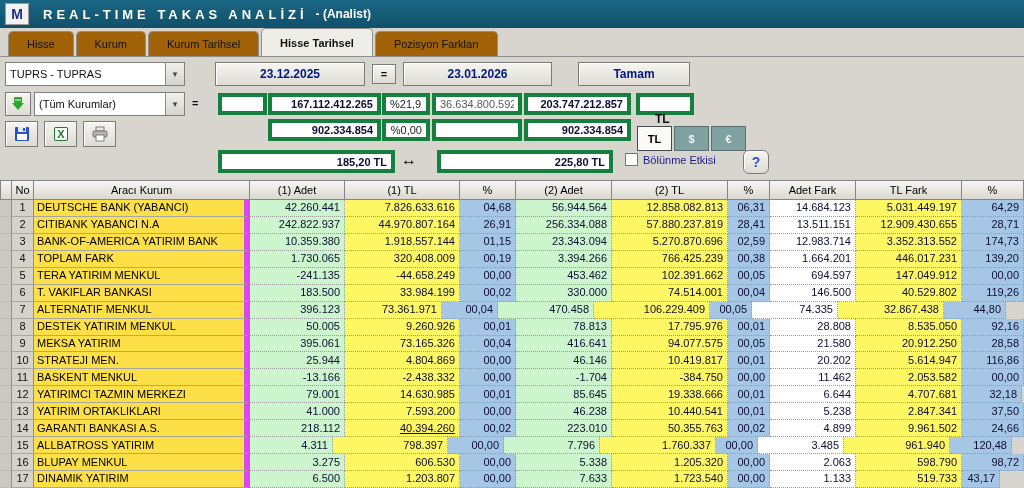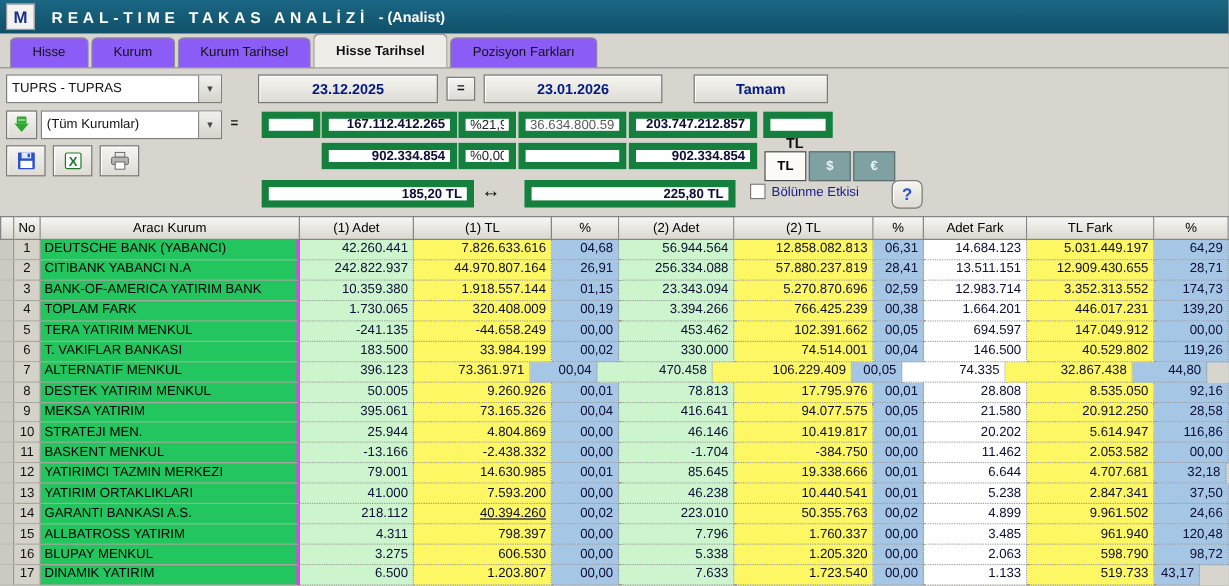--- a/index.html
+++ b/index.html
@@ -12,49 +12,49 @@
   .titlebar{position:absolute;left:0;top:0;width:1024px;height:28px;
     background:linear-gradient(#1a6784,#11506a);display:flex;align-items:center;border-bottom:1px solid #0b3c50;}
   .appicon{width:22px;height:20px;margin-left:5px;background:#f2f2f2;border:1px solid #9a9a9a;
     display:flex;align-items:center;justify-content:center;font-weight:bold;color:#1c2f86;font-size:14px;}
   .title-main{margin-left:14px;color:#fff;font-weight:bold;font-size:13px;letter-spacing:4px;white-space:nowrap;}
   .title-sub{margin-left:8px;color:#fff;font-weight:bold;font-size:12px;letter-spacing:0;}
   
   .tabs{position:absolute;left:0;top:28px;width:1024px;height:29px;display:flex;align-items:flex-end;
     padding-left:8px;border-bottom:1px solid #8f8f8f;box-sizing:border-box;background:#d8d5cf;}
   .tab{height:24px;display:flex;align-items:center;justify-content:center;padding:0 18px;
-    background:#8b5cf6;border:1px solid #8f8f8f;border-bottom:none;border-radius:5px 5px 0 0;
+    background:#a16207;border:1px solid #8f8f8f;border-bottom:none;border-radius:5px 5px 0 0;
     margin-right:2px;cursor:default;color:#111;position:relative;}
   .tab.active{background:#efede7;font-weight:bold;height:27px;z-index:2;}
   
   .btn3d{background:linear-gradient(#f6f5f1,#dedbd4);border:1px solid #7b7b7b;
     box-shadow:inset 1px 1px 0 #ffffff;display:flex;align-items:center;justify-content:center;box-sizing:border-box;}
   .dropdown{position:absolute;background:#fff;border:1px solid #7f7f7f;display:flex;align-items:center;box-sizing:border-box;}
   .dropdown .dd-text{flex:1;padding-left:4px;white-space:nowrap;overflow:hidden;}
   .dd-btn{width:18px;height:100%;background:linear-gradient(#f2f1ed,#d6d3cc);border-left:1px solid #8a8a8a;
     display:flex;align-items:center;justify-content:center;color:#444;font-size:9px;}
-  .field{position:absolute;background:#fff;border:6px solid #15803d;box-sizing:border-box;
+  .field{position:absolute;background:#fff;border:4px solid #15803d;box-sizing:border-box;
     font-family:"Liberation Sans",sans-serif;font-size:11px;padding:0 4px;outline:none;}
   .field.num{text-align:right;font-weight:bold;color:#0d0d35;}
   .field.pct{text-align:right;font-weight:normal;color:#222;}
   .field.dim{text-align:right;font-weight:normal;color:#5a5a5a;}
   .lbl{position:absolute;color:#111;}
   
   #grid{position:absolute;left:0;top:180px;width:1024px;height:308px;background:#d8d5cf;}
   .hrow,.brow{display:flex;width:1024px;box-sizing:border-box;}
   .hrow{height:20px;}
   .hcell{background:linear-gradient(#f7f6f3,#dbd8d1);border:1px solid #858585;border-left:none;
     display:flex;align-items:center;justify-content:center;box-sizing:border-box;color:#000;}
   .hcell:first-child{border-left:1px solid #858585;}
   .brow{height:16.94px;}
   .bcell{box-sizing:border-box;display:flex;align-items:center;overflow:hidden;white-space:nowrap;
     border-right:1px dotted #9a9a9a;border-bottom:1px dotted #9a9a9a;line-height:15px;}
   .c-gut{background:#ccc9c2;border-right:1px solid #8f8f8f;border-bottom:1px solid #bdbab3;}
   .c-no{background:#d5d2ca;justify-content:center;border-right:1px solid #8f8f8f;border-bottom:1px solid #a9a69f;}
-  .c-name{background:#22c55e;padding-left:3px;border-right:3px solid #d946ef;border-bottom:1px solid #a9a69f;color:#000;}
+  .c-name{background:#fde047;padding-left:3px;border-right:6px solid #d946ef;border-bottom:1px solid #a9a69f;color:#000;}
   .c-green{background:#cdf5cd;}
   .c-yellow{background:#fcf762;}
   .c-blue{background:#a6c6e6;}
   .c-white{background:#ffffff;color:#1818cf;}
   .num-r{justify-content:flex-end;padding-right:4px;color:#0d0d35;}
   
   .curbtn{position:absolute;height:25px;display:flex;align-items:center;justify-content:center;
     font-weight:bold;box-sizing:border-box;border:1px solid #5c6f6f;}
   .cur-on{background:#fbfaf6;color:#000;border:1px solid #4a4a4a;}
   .cur-off{background:#7fa1a1;color:#e9f4f4;}
@@ -370,21 +370,21 @@
           <div class="bcell c-yellow num-r" style="width: 116px;">50.355.763</div>
           <div class="bcell c-blue num-r" style="width: 42px;">00,02</div>
           <div class="bcell c-white num-r" style="width: 86px;">4.899</div>
           <div class="bcell c-yellow num-r" style="width: 106px;">9.961.502</div>
           <div class="bcell c-blue num-r" style="width: 62px;">24,66</div>
         </div>
         <div class="brow">
           <div class="bcell c-gut" style="width: 12px;"></div>
           <div class="bcell c-no" style="width: 22px;">15</div>
           <div class="bcell c-name" style="width: 216px;">ALLBATROSS YATIRIM</div>
-          <div class="bcell c-green num-r" style="width: 95px;">4.311</div>
+          <div class="bcell c-green num-r" style="width: 83px;">4.311</div>
           <div class="bcell c-yellow num-r" style="width: 115px;">798.397</div>
           <div class="bcell c-blue num-r" style="width: 56px;">00,00</div>
           <div class="bcell c-green num-r" style="width: 96px;">7.796</div>
           <div class="bcell c-yellow num-r" style="width: 116px;">1.760.337</div>
           <div class="bcell c-blue num-r" style="width: 42px;">00,00</div>
           <div class="bcell c-white num-r" style="width: 86px;">3.485</div>
           <div class="bcell c-yellow num-r" style="width: 106px;">961.940</div>
           <div class="bcell c-blue num-r" style="width: 62px;">120,48</div>
         </div>
         <div class="brow">

